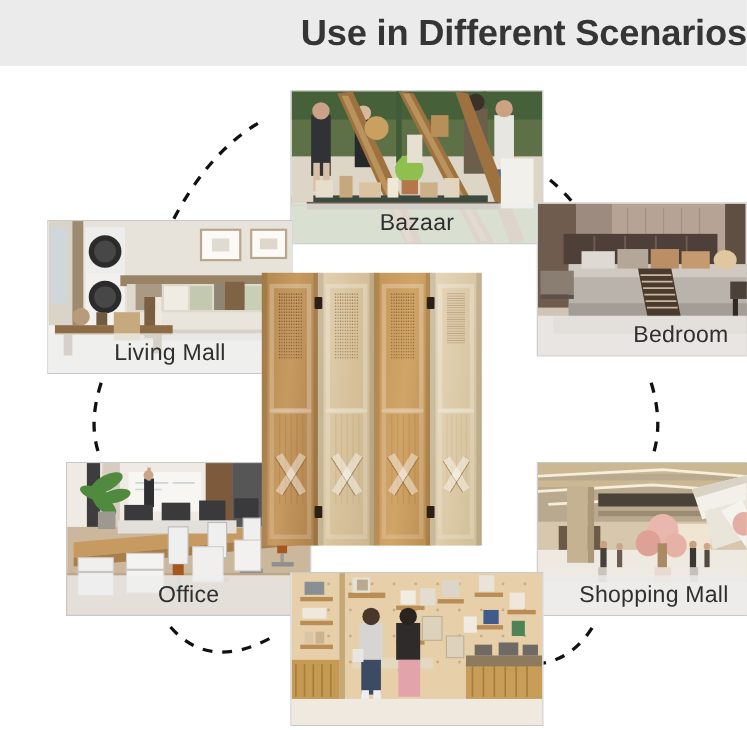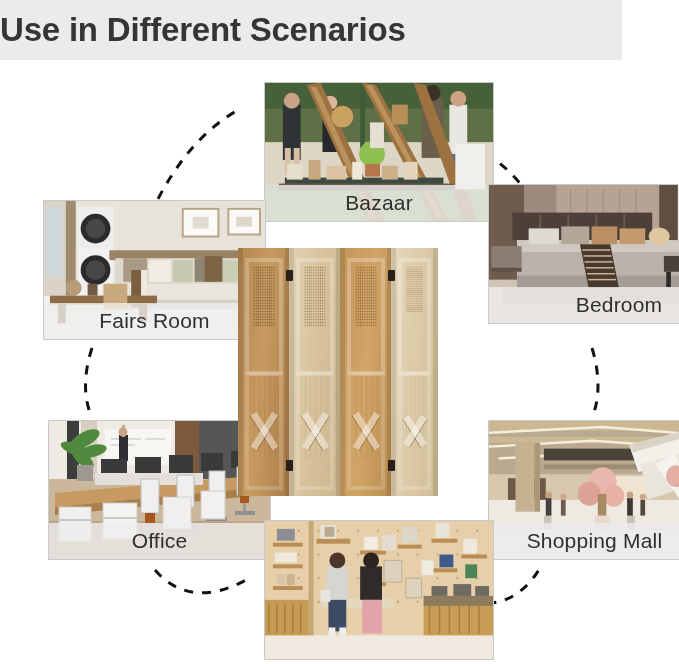--- a/index.html
+++ b/index.html
@@ -15,26 +15,26 @@
     width: 679px;
     height: 664px;
     overflow: hidden;
     background: #ffffff;
   }
 
   
   #header-band {
     position: absolute;
     left: 0; top: 0;
-    width: 622px;
+    width: 679px;
     height: 60px;
     background: #ebebeb;
     display: flex;
     align-items: center;
-    justify-content: flex-start;
+    justify-content: flex-end;
   }
   #header-title {
     font-size: 33px;
     font-weight: bold;
     color: #353535;
     letter-spacing: -0.2px;
     white-space: nowrap;
   }
 
   
@@ -75,21 +75,21 @@
     color: #2f2f2f;
     font-size: 21px;
     letter-spacing: 0.2px;
     white-space: nowrap;
   }
 
   
   #card-bazaar        { left: 228px; top: 82px;  width: 230px; height: 140px; }
   #card-living-room   { left: 7px;   top: 200px; width: 223px; height: 140px; }
   #card-bedroom       { left: 452px; top: 184px; width: 262px; height: 140px; }
-  #card-office        { left: 12px;   top: 420px; width: 223px; height: 140px; }
+  #card-office        { left: 24px;   top: 420px; width: 223px; height: 140px; }
   #card-shopping-mall { left: 452px; top: 420px; width: 213px; height: 140px; }
   #card-craft-fairs   { left: 228px; top: 520px; width: 230px; height: 140px; }
 
   
   #product {
     position: absolute;
     left: 238px;
     top: 248px;
     width: 200px;
     height: 248px;
@@ -286,21 +286,21 @@
         <rect x="6" y="96" width="108" height="9" fill="#8d6c46"></rect>
         <rect x="14" y="104" width="8" height="20" fill="#7a5b3b"></rect>
         <rect x="96" y="104" width="8" height="18" fill="#7a5b3b"></rect>
 
         <circle cx="30" cy="88" r="8" fill="#b89b78"></circle>
         <rect x="44" y="84" width="10" height="12" fill="#6f5a42"></rect>
 
         <rect x="60" y="84" width="24" height="26" fill="#c7a97e"></rect>
       </svg>
     </div>
-    <div class="card-label">Fairs Room</div>
+    <div class="card-label">Living Mall</div>
   </div>
 
   <div class="card" id="card-bedroom">
     <div class="card-photo">
       <svg width="100%" height="100%" viewBox="0 0 223 140" preserveAspectRatio="none">
         <rect width="223" height="140" fill="#cbbdb0"></rect>
         <rect x="0" y="0" width="223" height="92" fill="#b5a89e"></rect>
         <rect x="0" y="92" width="223" height="48" fill="#cfc4b6"></rect>
 
         <rect x="0" y="0" width="30" height="96" fill="#6f5c4e"></rect>

